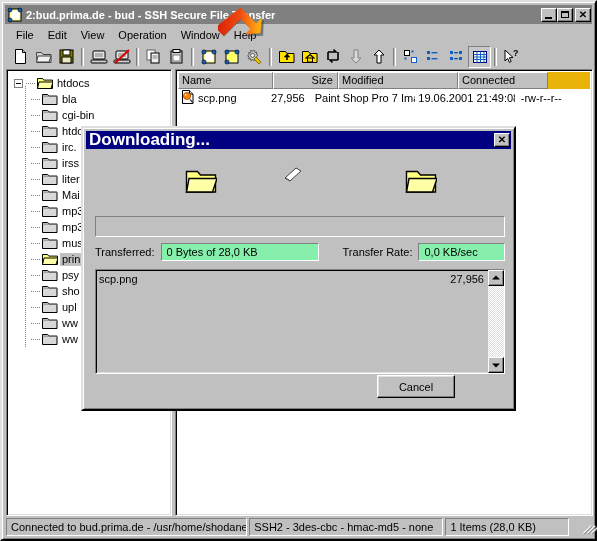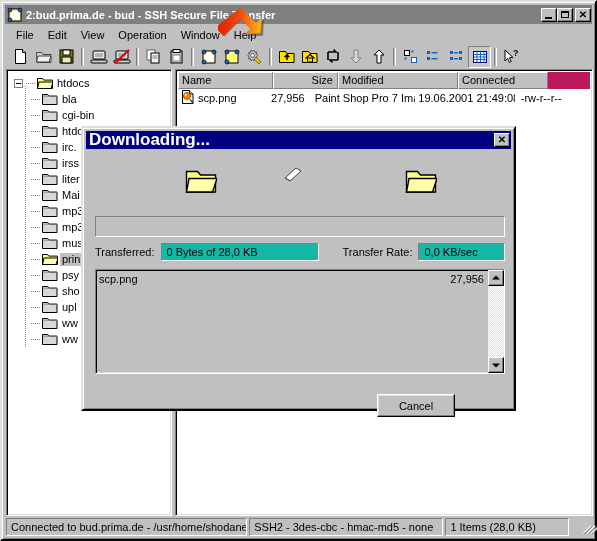--- a/index.html
+++ b/index.html
@@ -221,21 +221,21 @@
     background: repeating-linear-gradient(to bottom, #808080 0 1px, transparent 1px 2px);
   }
   .child-indent { width: 17px; flex: none; height: 16px; }
 
   .folder-icon { width: 16px; height: 14px; flex: none; margin-right: 2px; }
 
   
   #list-header {
     display: flex;
     height: 17px;
-    background: #be185d;
+    background: #eab308;
     box-sizing: border-box;
   }
   .col-head {
     background: #c0c0c0;
     border-top: 1px solid #ffffff;
     border-left: 1px solid #ffffff;
     border-right: 1px solid #808080;
     border-bottom: 1px solid #808080;
     font-size: 11px;
     color: #000;
@@ -346,21 +346,21 @@
   #dlg-fields {
     position: absolute;
     left: 12px; top: 115px;
     width: 410px; height: 18px;
     display: flex;
     align-items: center;
   }
   .fld-label { font-size: 11px; color: #000; white-space: nowrap; }
   .fld-box {
     height: 18px;
-    background: #14b8a6;
+    background: #86efac;
     box-sizing: border-box;
     font-size: 11px;
     color: #000;
     padding: 2px 0 0 5px;
     white-space: nowrap;
     overflow: hidden;
   }
   #dlg-filelist {
     position: absolute;
     left: 12px; top: 141px;
@@ -412,21 +412,21 @@
     border-right: 4px solid transparent;
   }
   .sb-arrow.up { transform: translate(-50%,-60%); border-bottom: 4px solid #000; }
   .sb-arrow.down { transform: translate(-50%,-40%); border-top: 4px solid #000; }
   #sb-track {
     flex: 1;
     background: repeating-conic-gradient(#dfdfdf 0% 25%, #ffffff 0% 50%) 0 0/2px 2px;
   }
   #cancel-button {
     position: absolute;
-    left: 294px; top: 266px;
+    left: 294px; top: 247px;
     width: 78px; height: 23px;
     background: #c0c0c0;
     font-size: 11px;
     color: #000;
     display: flex; align-items: center; justify-content: center;
     box-sizing: border-box;
     border-top: 1px solid #ffffff;
     border-left: 1px solid #ffffff;
     border-right: 1px solid #000000;
     border-bottom: 1px solid #000000;

